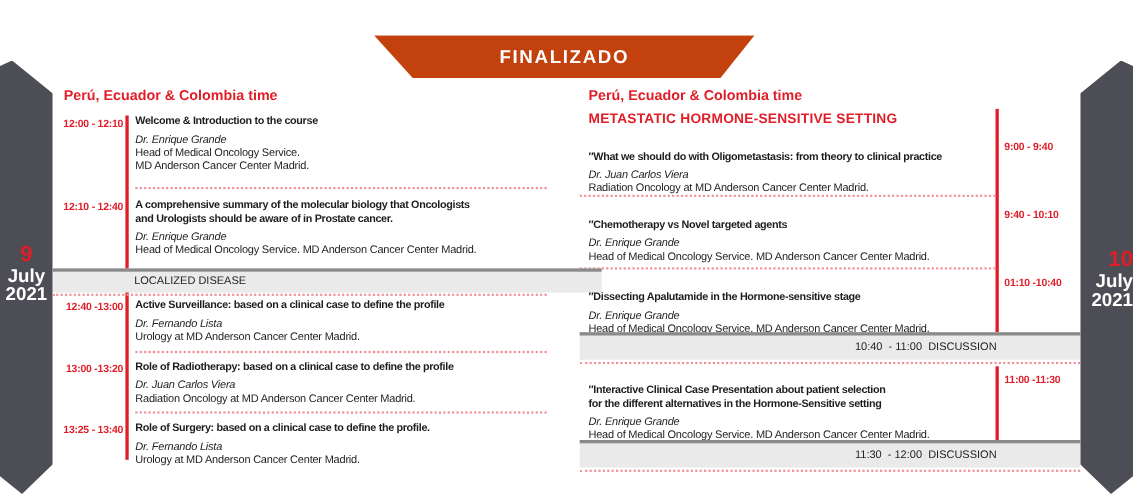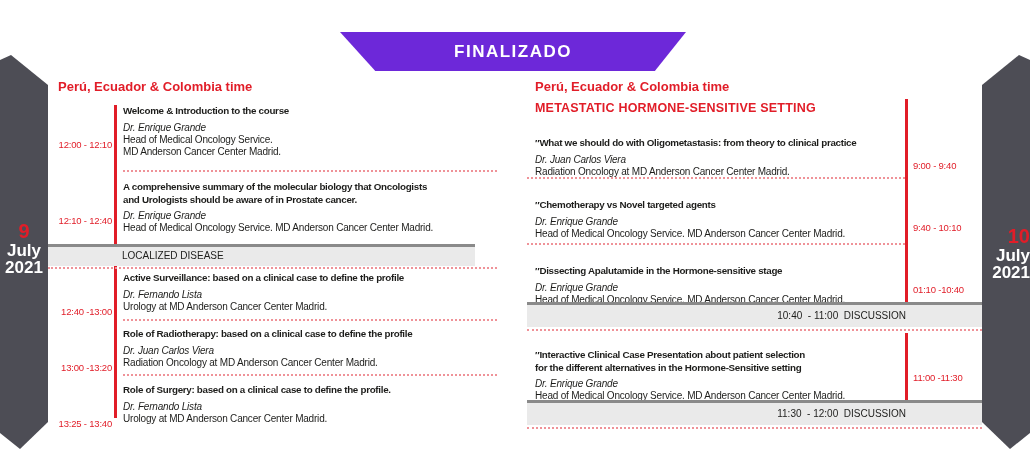--- a/index.html
+++ b/index.html
@@ -3,21 +3,21 @@
 <meta charset="utf-8">
 <style>
   html,body{margin:0;padding:0;}
   body{
     width:1030px;height:450px;position:relative;overflow:hidden;
     background:#ffffff;font-family:"Liberation Sans",sans-serif;color:#1d1d1b;
   }
   .abs{position:absolute;}
   
   .banner{
-    left:340px;top:32px;width:346px;height:39px;background:#6d28d9;
+    left:340px;top:32px;width:346px;height:39px;background:#c2410c;
     clip-path:polygon(0 0,100% 0,91% 100%,10.2% 100%);
     color:#ffffff;font-weight:bold;font-size:17px;letter-spacing:1.5px;
     text-align:center;line-height:39px;z-index:3;
   }
   
   .panel{background:#4d4d55;color:#ffffff;text-align:center;z-index:3;}
   .panel-left{left:0;top:55px;width:48px;height:394px;
     clip-path:polygon(0 5px,11px 0,48px 30px,48px 367px,20px 394px,0 378px);}
   .panel-right{left:982px;top:55px;width:48px;height:394px;
     clip-path:polygon(48px 5px,37px 0,0 30px,0 367px,28px 394px,48px 378px);text-align:right;}
@@ -25,37 +25,37 @@
   .panel-left .day-block{top:165px;}
   .panel-right .day-block{top:170px;}
   .day-num{color:#e11d28;font-size:20px;font-weight:bold;line-height:22px;}
   .day-month,.day-year{font-size:17px;font-weight:bold;line-height:17px;}
   
   .tz{color:#e11d28;font-weight:bold;font-size:13px;white-space:nowrap;z-index:2;}
   .setting{color:#e11d28;font-weight:bold;font-size:12.5px;letter-spacing:0.2px;white-space:nowrap;z-index:2;}
   
   .redbar{width:3px;background:#e11d28;z-index:1;}
   
-  .time{color:#e11d28;font-weight:normal;font-size:9.5px;letter-spacing:-0.2px;white-space:nowrap;z-index:2;margin-top:32px;}
+  .time{color:#e11d28;font-weight:bold;font-size:9.5px;letter-spacing:-0.2px;white-space:nowrap;z-index:2;}
   .time-l{left:54px;width:58px;text-align:right;}
   .time-r{left:913px;}
   
   .sess{font-size:10px;letter-spacing:-0.2px;z-index:2;}
   .sess-l{left:123px;width:378px;}
   .sess-r{left:535px;width:372px;margin-top:11px;}
   .title{font-weight:bold;font-size:9.8px;letter-spacing:-0.3px;line-height:12.5px;white-space:nowrap;}
   .titles{margin-bottom:4px;}
   .speaker{font-style:italic;line-height:12px;white-space:nowrap;}
   .credit{line-height:12px;white-space:nowrap;}
   
   .dotted{height:0;border-top:2px dotted #ef9298;z-index:1;}
   
   .band{background:#eaeaea;border-top:3px solid #8a8a8a;box-sizing:border-box;
     font-size:10px;color:#1d1d1b;z-index:2;white-space:pre;}
-  .band-left{left:48px;top:244px;width:427px;height:22px;line-height:18px;padding-left:74px;}
+  .band-left{left:48px;top:244px;width:499px;height:22px;line-height:18px;padding-left:74px;}
   .band-right{left:527px;width:455px;height:25px;line-height:21px;text-align:right;padding-right:76px;}
 </style>
 </head>
 <body>
 
 <div class="abs banner">FINALIZADO</div>
 
 <div class="abs panel panel-left">
   <div class="day-block">
     <div class="day-num">9</div>

